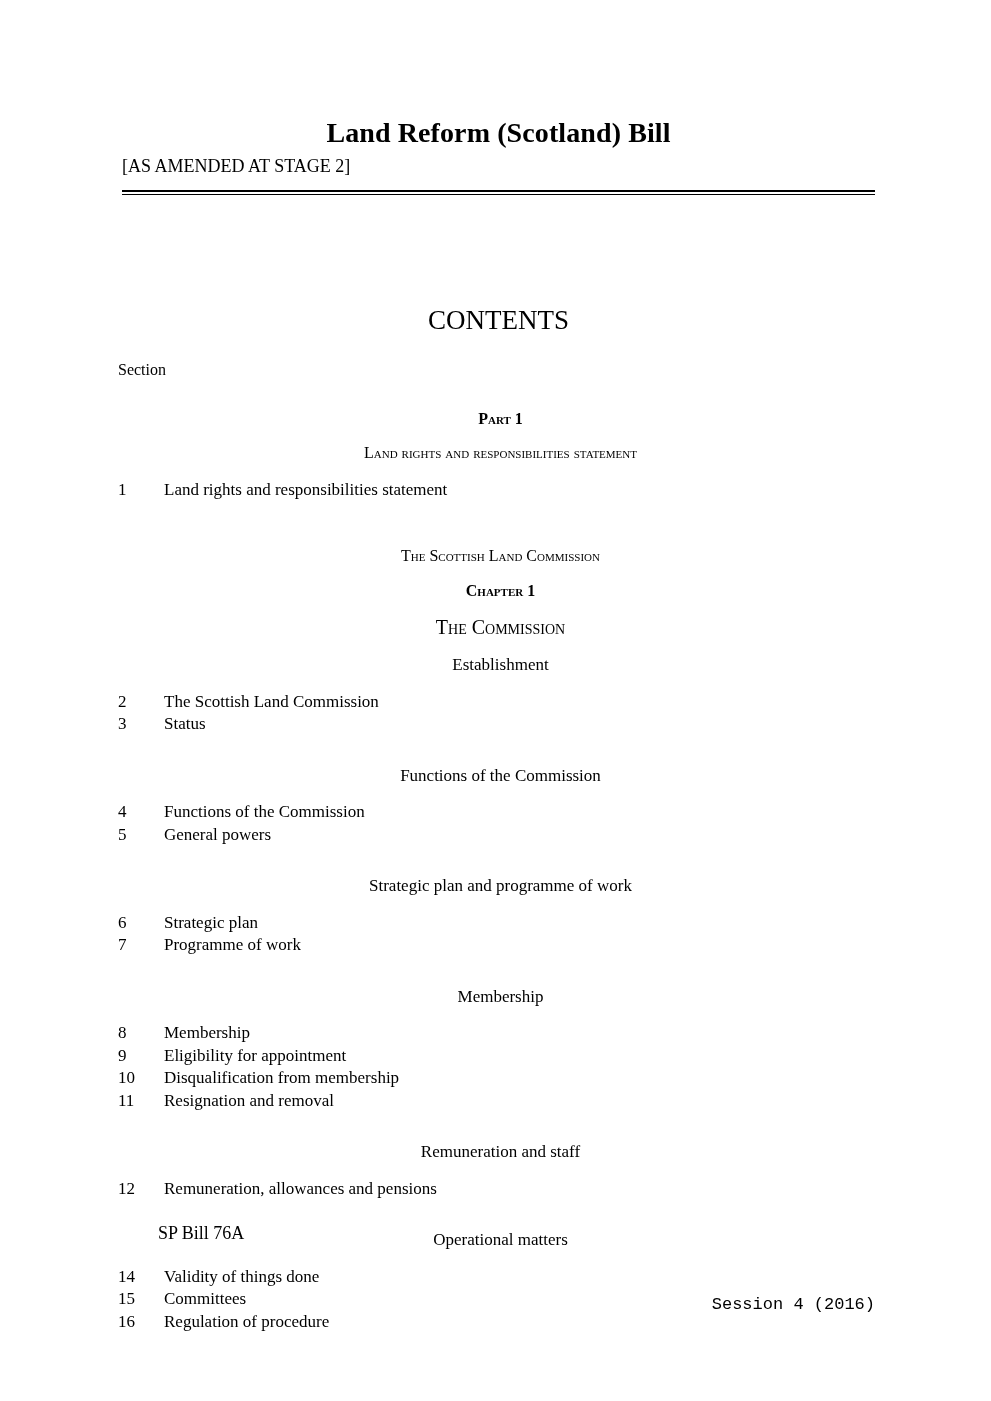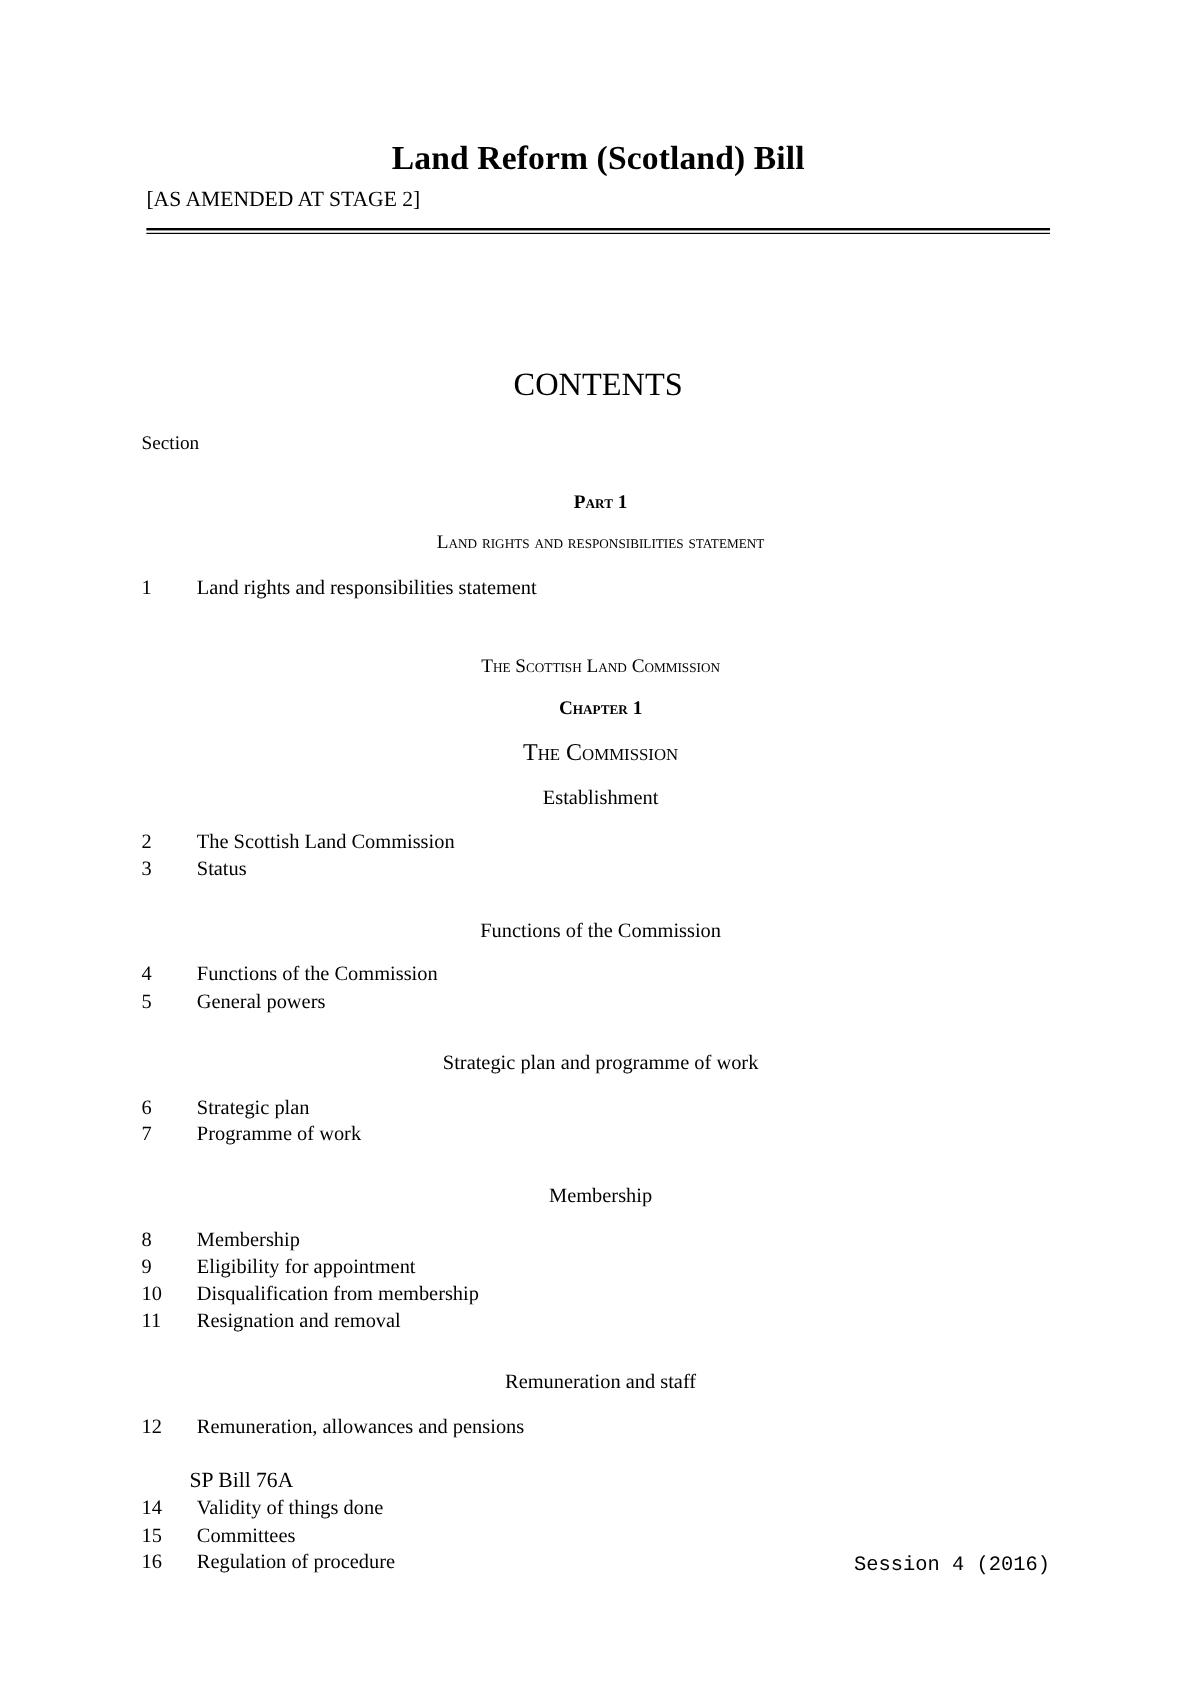--- a/index.html
+++ b/index.html
@@ -237,20 +237,21 @@
       <div class="sp-16"></div>
       <div class="entry"><span class="num">8</span><span class="ttl">Membership</span></div>
       <div class="entry"><span class="num">9</span><span class="ttl">Eligibility for appointment</span></div>
       <div class="entry"><span class="num">10</span><span class="ttl">Disqualification from membership</span></div>
       <div class="entry"><span class="num">11</span><span class="ttl">Resignation and removal</span></div>
       <div class="sp-30"></div>
       <div class="cross-heading">Remuneration and staff</div>
       <div class="sp-16"></div>
       <div class="entry"><span class="num">12</span><span class="ttl">Remuneration, allowances and pensions</span></div>
       <div class="sp-30"></div>
+      <div class="cross-heading">Operational matters</div>
       <div class="sp-16"></div>
       <div class="entry"><span class="num">14</span><span class="ttl">Validity of things done</span></div>
       <div class="entry"><span class="num">15</span><span class="ttl">Committees</span></div>
       <div class="entry"><span class="num">16</span><span class="ttl">Regulation of procedure</span></div>
     </div>
 
   <div class="footer-left">SP Bill 76A</div>
 
   <div class="footer-right">Session 4 (2016)</div>
 

